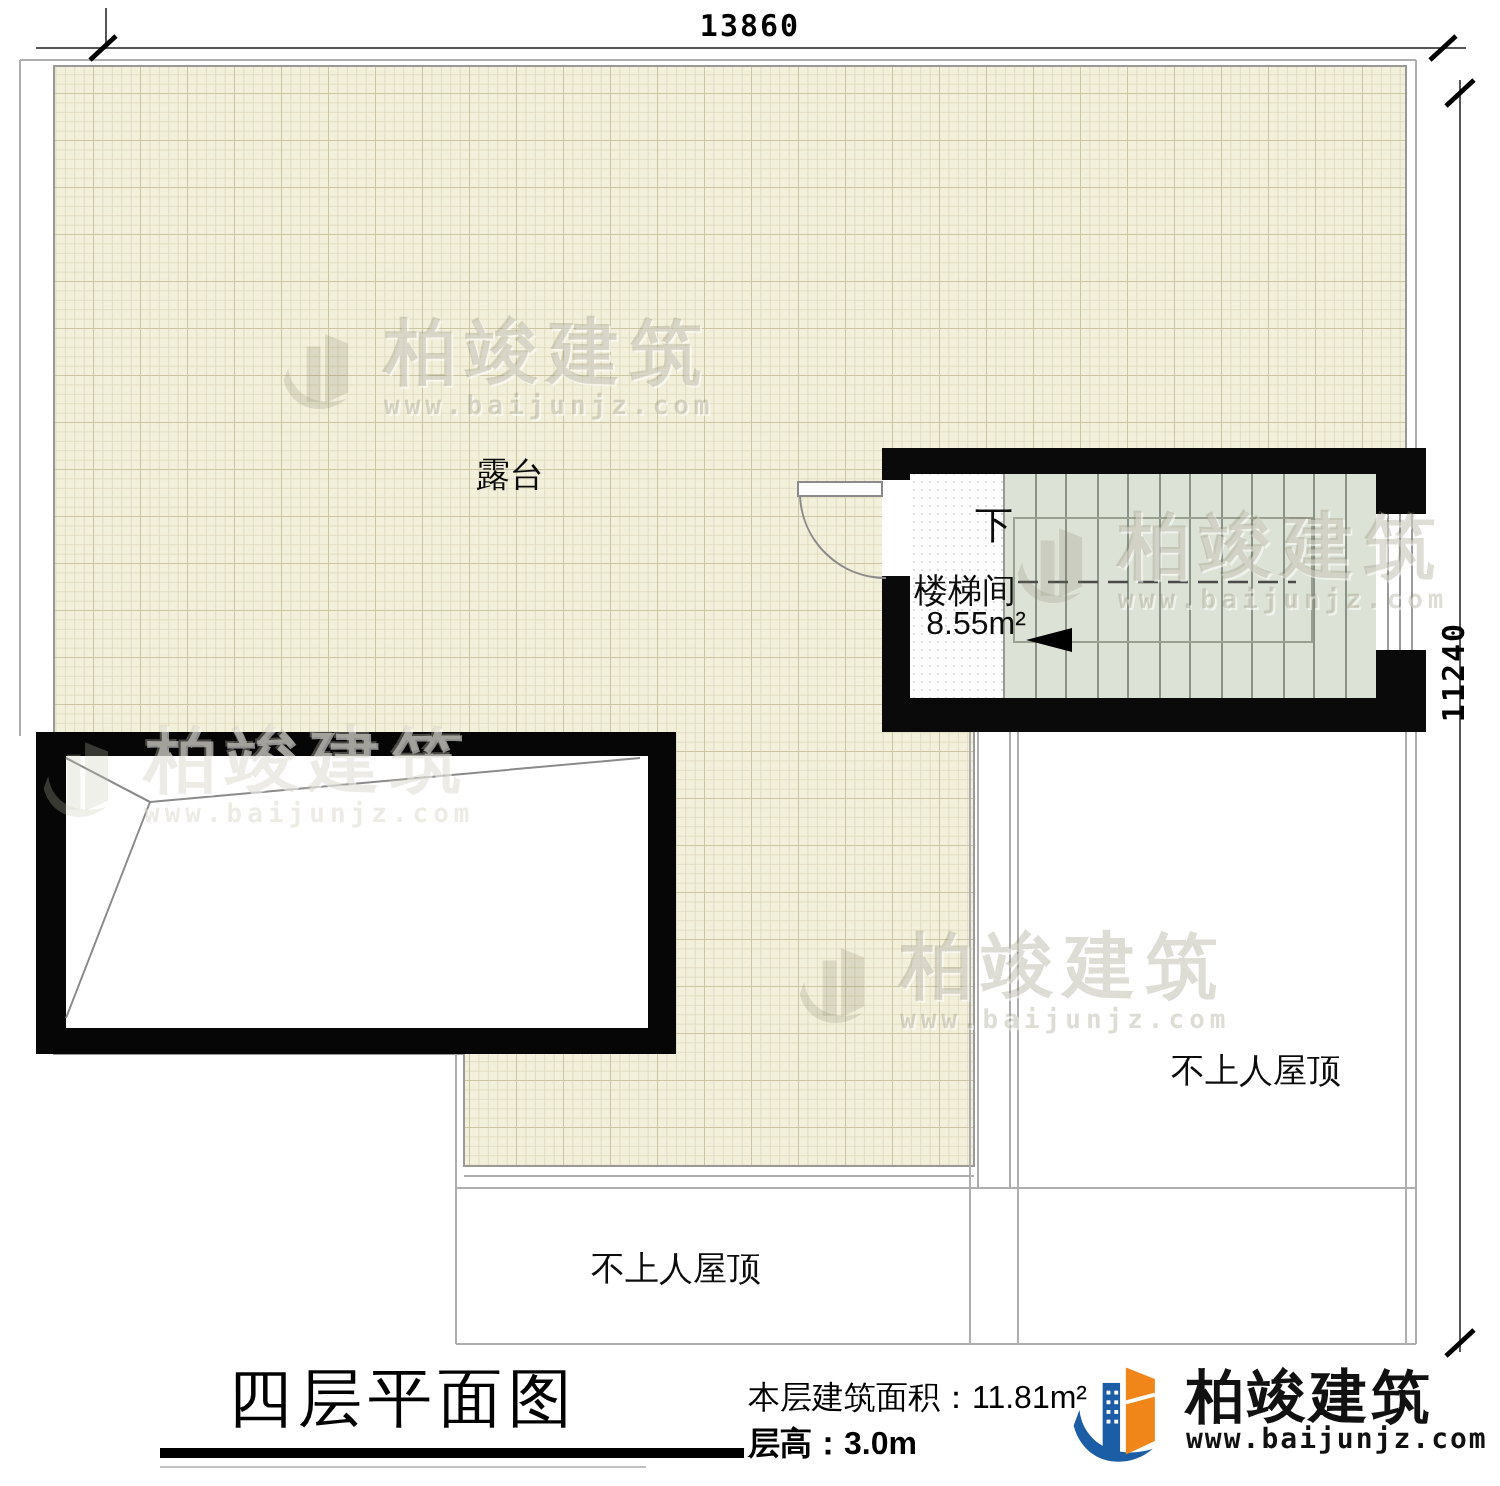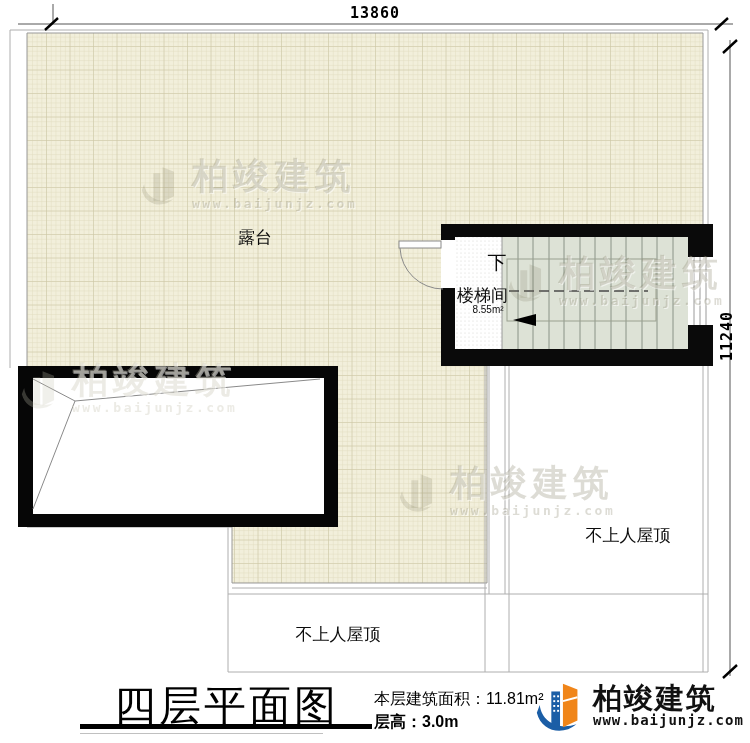--- a/index.html
+++ b/index.html
@@ -15,21 +15,21 @@
   .wm{position:absolute;display:flex;align-items:center;gap:8px;
       color:rgba(125,118,92,0.26);
       text-shadow:1px 1px 0 rgba(255,255,255,0.55);
       pointer-events:none;white-space:nowrap;}
   .wm .col{display:flex;flex-direction:column;line-height:1;}
   .wm .nm{font-size:36px;font-weight:900;letter-spacing:5px;}
   .wm .url{font-size:13px;font-weight:700;letter-spacing:2.5px;margin-top:3px;
            font-family:"DejaVu Sans Mono",monospace;}
   .wm svg{opacity:.75;}
   
-  .tb-title{position:absolute;left:114px;top:678px;font-size:42px;font-weight:500;
+  .tb-title{position:absolute;left:114px;top:678px;font-size:32px;font-weight:500;
             letter-spacing:3px;color:#000;}
   .tb-scale{position:absolute;left:302px;top:691px;font-size:29px;font-weight:500;
             color:#000;font-family:"DejaVu Sans Mono",monospace;}
   .tb-area{position:absolute;left:374px;top:689px;font-size:16px;font-weight:400;color:#000;}
   .tb-height{position:absolute;left:374px;top:712px;font-size:16px;font-weight:700;color:#000;text-align:right;}
   .tb-line1{position:absolute;left:80px;top:724px;width:292px;height:5px;background:#000;}
   .tb-line2{position:absolute;left:80px;top:733px;width:243px;height:1px;background:#c0c0c0;}
   .brand-name{position:absolute;left:593px;top:679px;font-size:29px;font-weight:900;
               letter-spacing:2px;color:#111;}
   .brand-url{position:absolute;left:593px;top:712px;font-size:14px;font-weight:800;
@@ -150,21 +150,21 @@
       <span class="url">www.baijunjz.com</span>
       </div>
   </div>
 
   <div class="dimtxt center" style="left:340px;top:4px;width:70px">13860</div>
   <div class="dimtxt center" style="left:692px;top:327px;width:70px;transform:rotate(-90deg)">11240</div>
 
   <div class="label center" style="left:215px;top:226px;width:80px;font-size:17px">露台</div>
   <div class="label center" style="left:480px;top:250px;width:34px;font-size:19px">下</div>
   <div class="label" style="left:457px;top:284px;font-size:17px">楼梯间</div>
-  <div class="label center" style="left:456px;top:304px;width:64px;font-size:10px">8.55m²</div>
+  <div class="label center" style="left:456px;top:304px;width:64px;font-size:16px">8.55m²</div>
   <div class="label center" style="left:548px;top:524px;width:160px;font-size:17px">不上人屋顶</div>
   <div class="label center" style="left:258px;top:623px;width:160px;font-size:17px">不上人屋顶</div>
 
   <div class="tb-title">四层平面图</div>
   <div class="tb-area">本层建筑面积：11.81m²</div>
   <div class="tb-height">层高：3.0m</div>
   <div class="tb-line1"></div>
   <div class="tb-line2"></div>
 
   <svg class="abs" style="left:532px;top:676px" width="58" height="58" viewBox="0 0 60 60">

